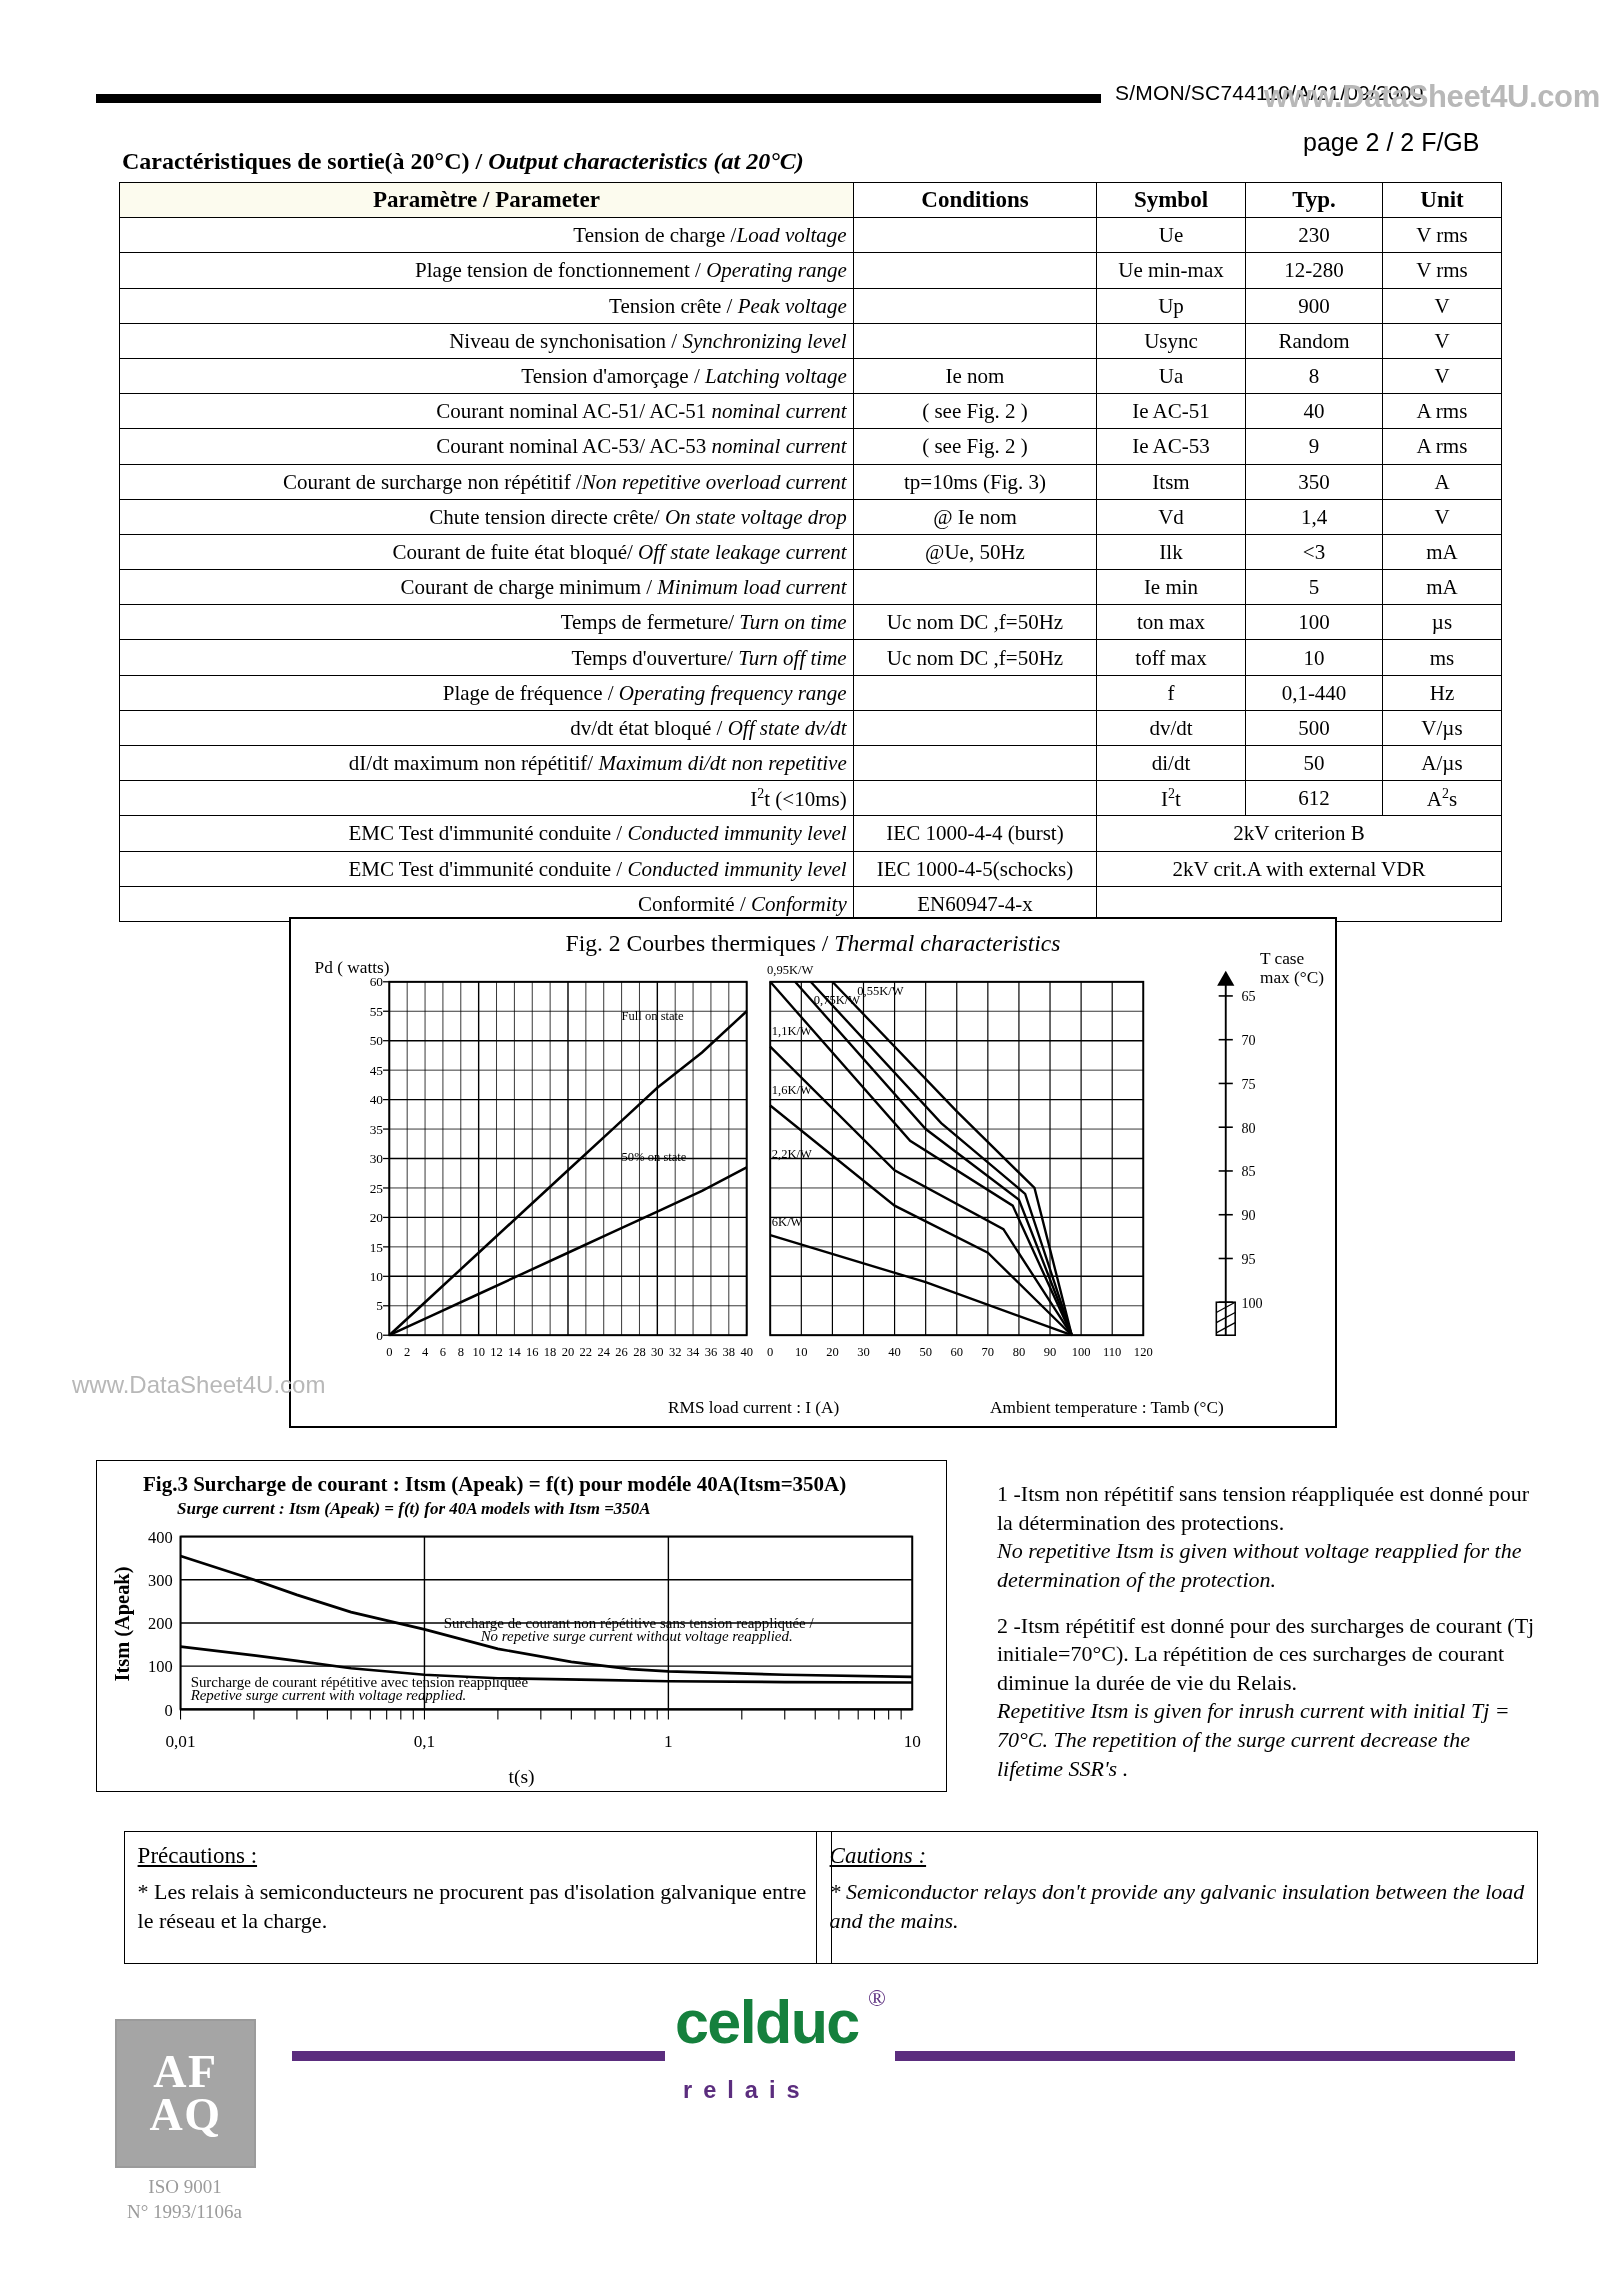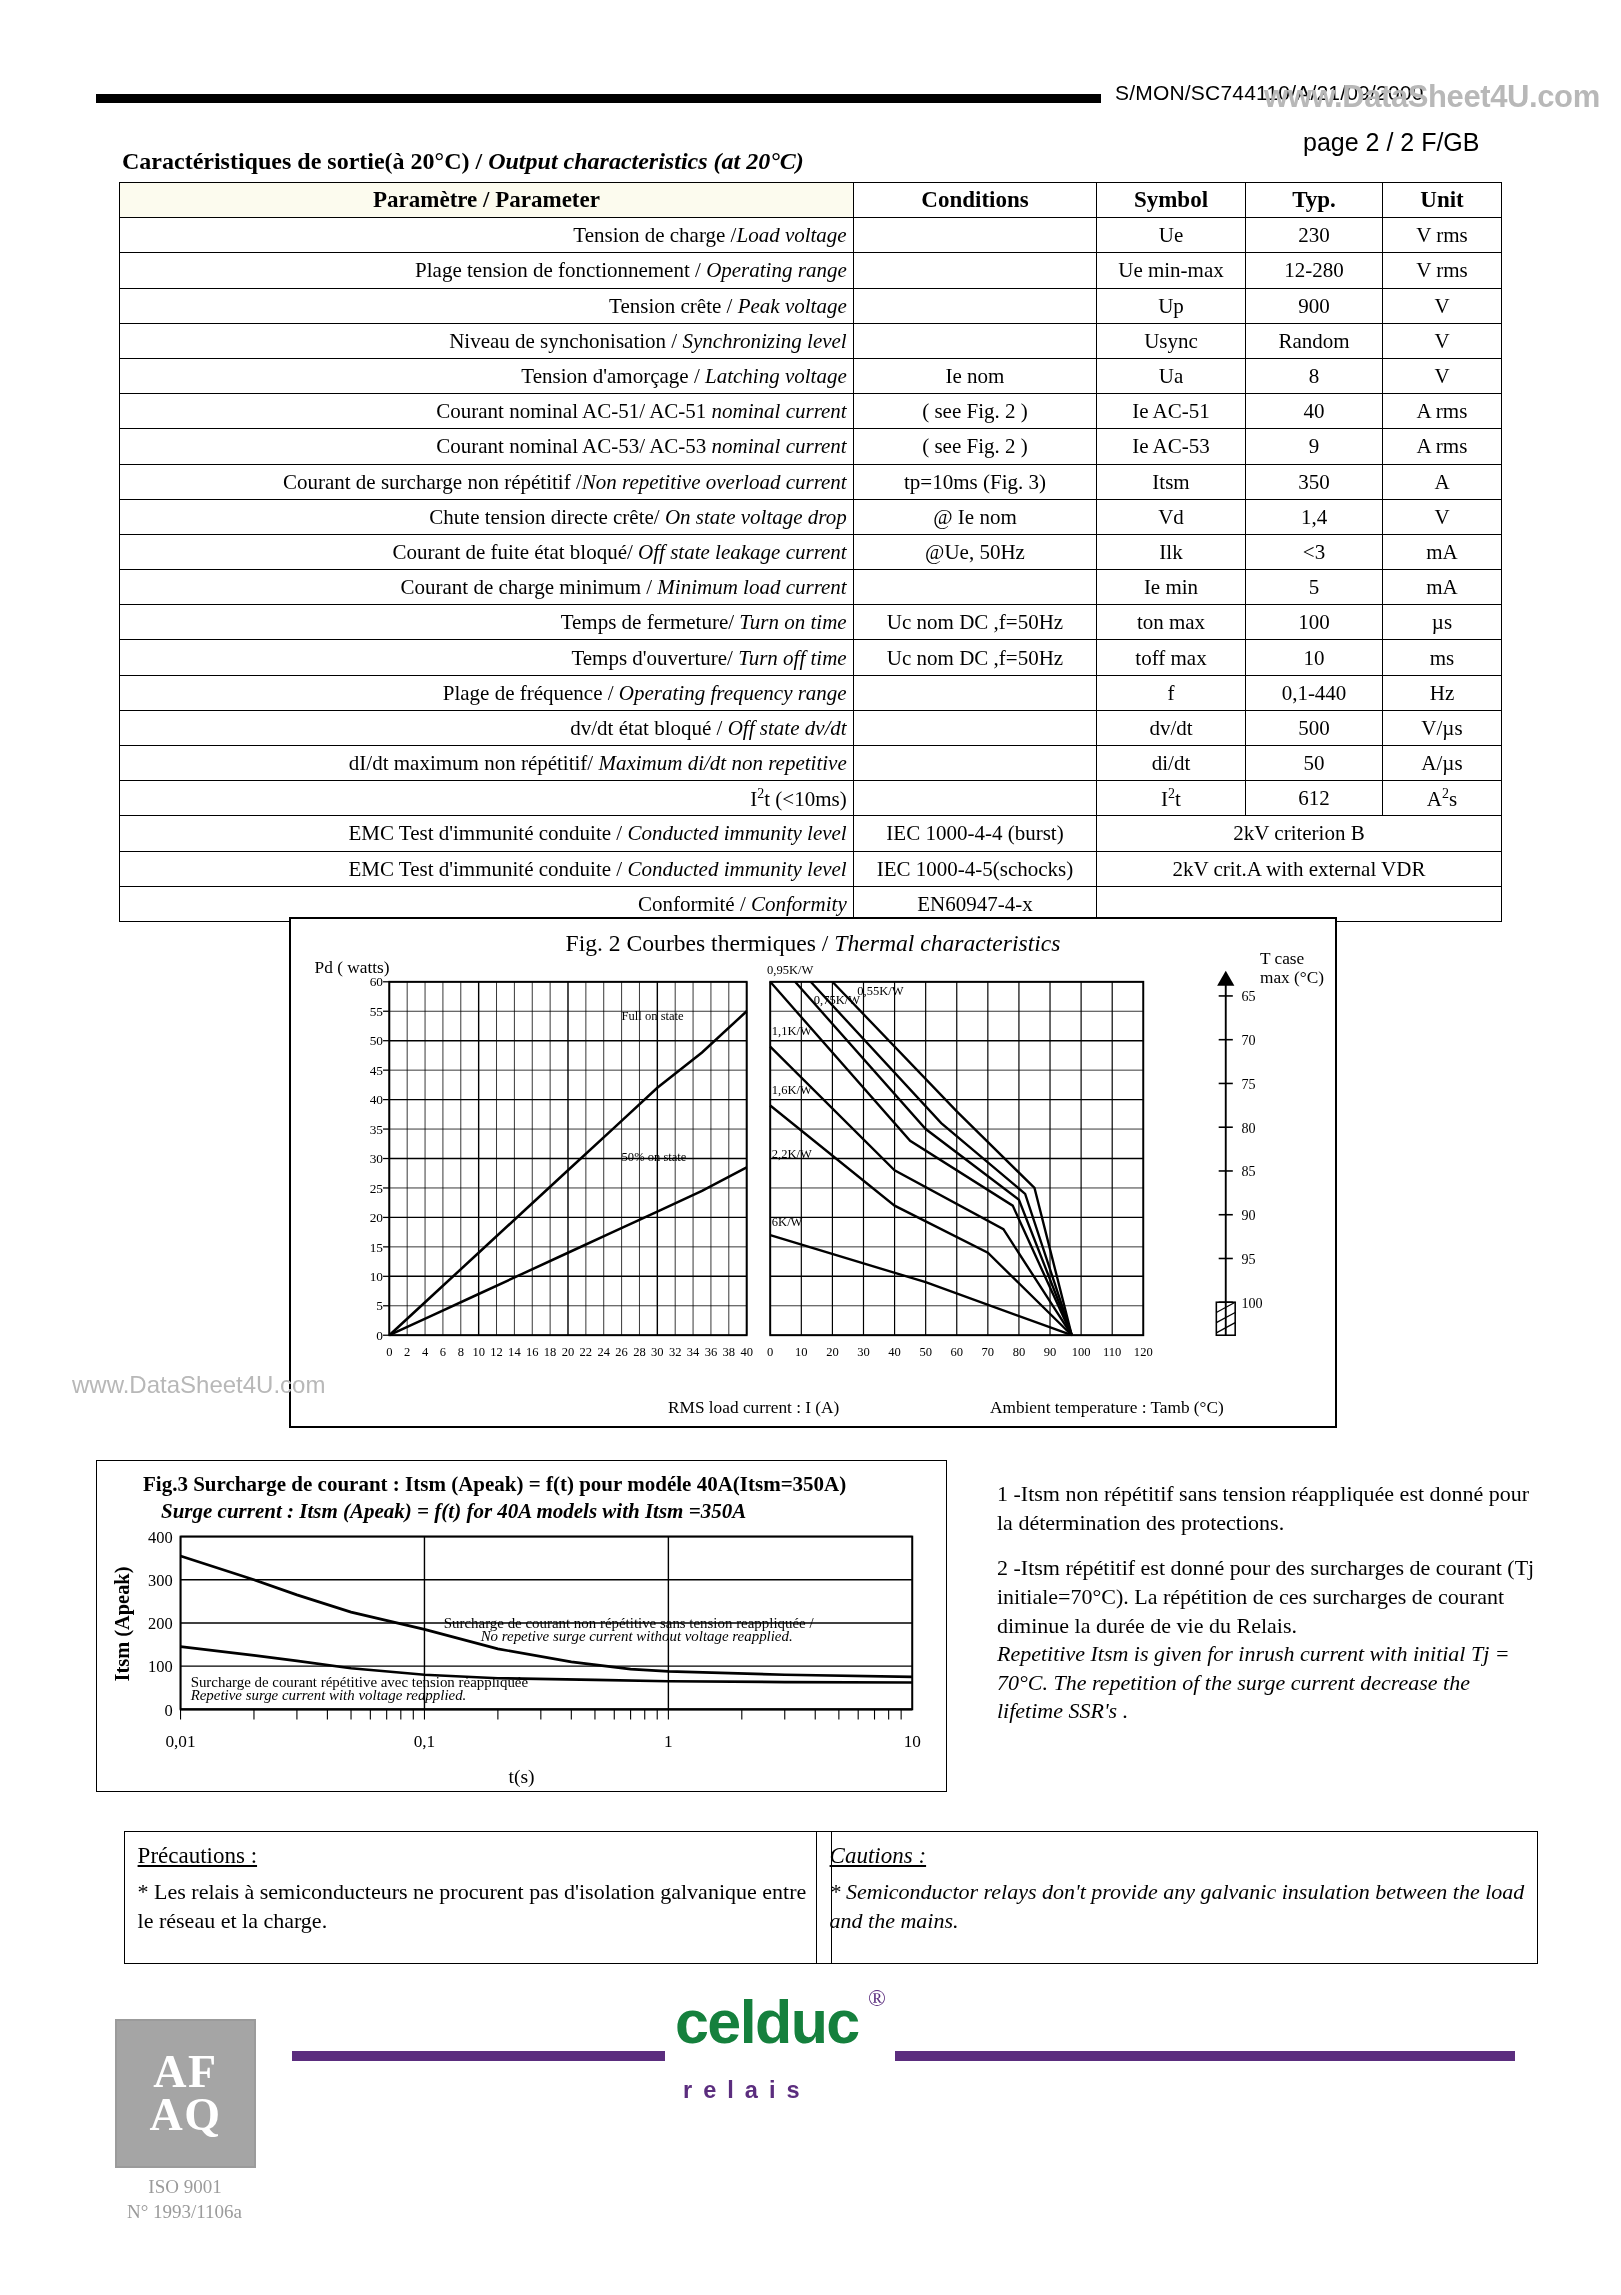--- a/index.html
+++ b/index.html
@@ -37,21 +37,21 @@
   .f2-pd{position:absolute;left:23.6px;top:39px;font-size:17.3px;white-space:nowrap;}
   .f2-tcase{position:absolute;right:11px;top:30px;font-size:17.3px;text-align:left;line-height:1.1;white-space:nowrap;}
 
   .plotbox{position:absolute;}
   .plotsvg{display:block;}
   .axlabel{position:absolute;font-size:17.3px;white-space:nowrap;}
 
   
   .fig3{position:absolute;left:96px;top:1460px;width:849px;height:330px;border:1.6px solid #000;background:#fff;}
   .fig3-t1{position:absolute;left:46px;top:11px;font-size:21px;font-weight:bold;white-space:nowrap;}
-  .fig3-t2{position:absolute;left:64px;top:38px;font-size:21px;font-weight:bold;font-style:italic;white-space:nowrap;}
+  .fig3-t2{position:absolute;left:80px;top:38px;font-size:17px;font-weight:bold;font-style:italic;white-space:nowrap;}
   .fig3-ylab{position:absolute;left:14px;top:163px;transform:rotate(-90deg) translate(-50%,0);transform-origin:left top;font-size:20.4px;font-weight:bold;white-space:nowrap;}
   .fig3-xlab{position:absolute;left:50%;bottom:3.1px;transform:translateX(-50%);font-size:19.6px;}
 
   
   .notes{position:absolute;left:997px;top:1480px;width:542px;font-size:22px;line-height:1.30;}
   .notes p{margin:0 0 17.3px 0;}
   .notes .it{font-style:italic;}
 
   
   .caubox{position:absolute;border:1.6px solid #000;padding:11px 12.6px 7.9px 12.6px;box-sizing:border-box;}
@@ -487,20 +487,21 @@
       </svg>
     </div>
     <div class="fig3-xlab">t(s)</div>
   </div>
 
   <div class="wm wm-mid">www.DataSheet4U.com</div>
 
   <div class="notes">
     <p>
       <span>1 -Itsm non répétitif sans tension réappliquée est donné pour la détermination des protections.</span><br>
+      <span class="it">No repetitive Itsm is given  without voltage reapplied for the determination of the protection.</span>
     </p>
     <p>
       <span>2 -Itsm répétitif est donné pour des surcharges de courant (Tj initiale=70°C). La répétition de ces surcharges de courant diminue la durée de vie du Relais.</span><br>
       <span class="it"> Repetitive Itsm  is given for inrush current with initial Tj = 70°C. The repetition of the surge current decrease the lifetime  SSR's .</span>
     </p>
   </div>
 
   <div class="caubox cau-fr">
     <div class="cau-h">Précautions :</div>
     <div class="cau-b">* Les relais à semiconducteurs ne procurent pas d'isolation galvanique entre le réseau et la charge.</div>

